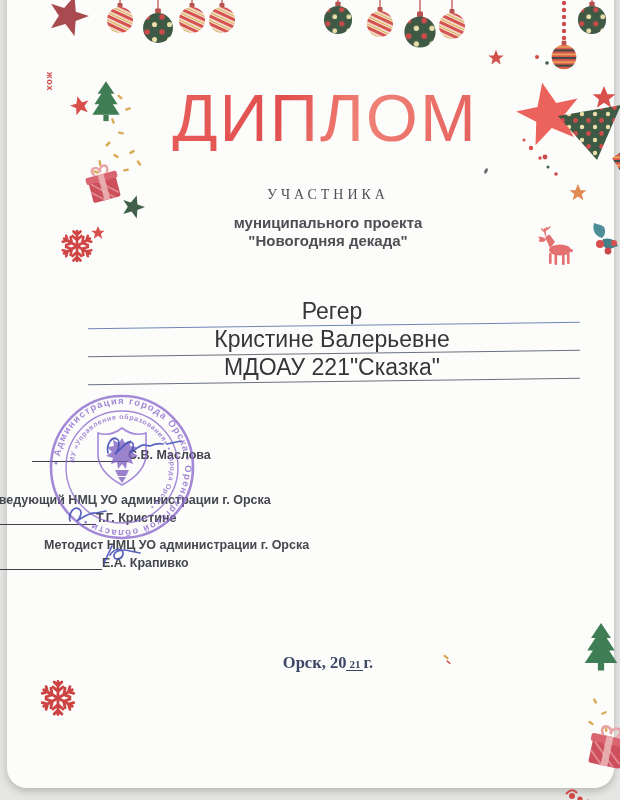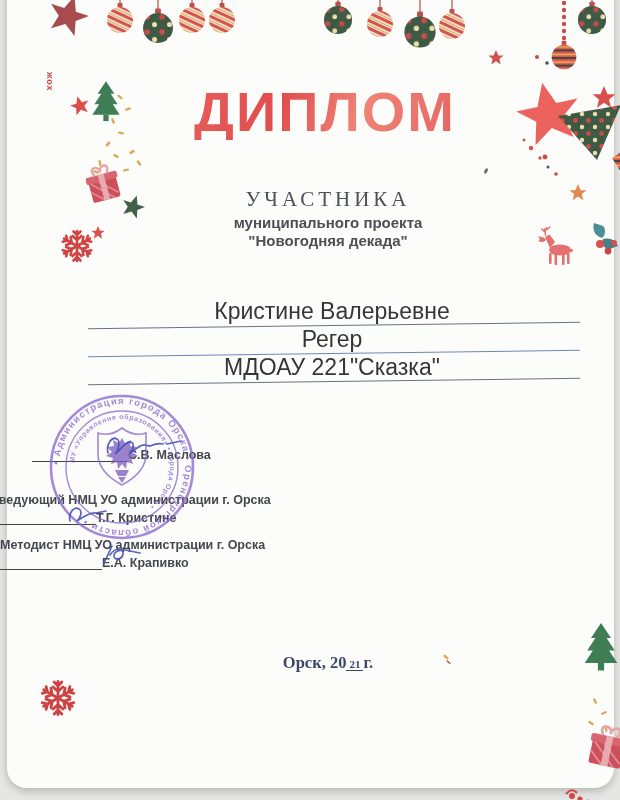--- a/index.html
+++ b/index.html
@@ -7,27 +7,27 @@
        font-family:"Liberation Sans","DejaVu Sans",sans-serif;}
   .scene{position:relative;width:620px;height:800px;overflow:hidden;}
   .page{position:absolute;left:7px;right:6px;top:-22px;bottom:12px;
         background:#fcfcfb;border-radius:20px;box-shadow:0 3px 8px rgba(0,0,0,.22);}
   .decor,.overlay{position:absolute;left:0;top:0;width:620px;height:800px;pointer-events:none;}
   .decor{z-index:2}
   .content{position:absolute;left:0;top:0;width:620px;height:800px;z-index:3;}
   .content>div{position:absolute;left:0;width:620px;text-align:center;}
 
   .title{top:84px;padding-left:30px;box-sizing:border-box;
-         font-size:56px;font-weight:700;letter-spacing:2px;line-height:1;
+         font-size:67px;font-weight:400;letter-spacing:2px;line-height:1;
          color:#e5534f;
          background:linear-gradient(110deg,#ee6f67 10%,#e14e4e 45%,#f08377 58%,#de4a4b 90%);
          -webkit-background-clip:text;background-clip:text;-webkit-text-fill-color:transparent;}
   .subtitle{top:187px;padding-left:36px;box-sizing:border-box;
             font-family:"Liberation Serif","DejaVu Serif",serif;
-            font-size:21px;letter-spacing:4px;color:#4c5058;}
+            font-size:14px;letter-spacing:4px;color:#4c5058;}
   .proj1{top:214px;padding-left:36px;box-sizing:border-box;font-size:15px;font-weight:700;color:#4e4e55;}
   .proj2{top:232px;padding-left:36px;box-sizing:border-box;font-size:15px;font-weight:700;color:#4e4e55;}
   .issued{top:272px;padding-left:36px;box-sizing:border-box;
           font-family:"Liberation Serif","DejaVu Serif",serif;
           font-size:19px;letter-spacing:3px;color:#7488a8;font-weight:600;}
   .recipient{top:298px;height:84px;}
   .rrow{position:relative;height:28px;}
   .rrow .txt{position:absolute;left:0;right:0;bottom:1px;text-align:center;padding-left:44px;
              font-size:23px;color:#36363a;}
   .rrow .ul{position:absolute;left:88px;width:492px;bottom:0;height:0;
@@ -35,21 +35,21 @@
   .rrow.first .ul{border-bottom-color:#6f87b5;}
 
   .sigblock{top:431px;left:84px;width:340px;height:180px;text-align:left;}
   .sigblock *{font-size:12.5px;font-weight:700;color:#44474e;}
   .sigblock .st,.sigblock .srow,.sigblock .order{position:absolute;white-space:nowrap;}
   .st1{top:0;}
   .srow1{top:17px;padding-left:32px;}
   .order{top:44px;}
   .st2{top:62px;left:-16px;}
   .srow2{top:80px;left:-16px;}
-  .st3{top:107px;}
+  .st3{top:107px;padding-left:44px;}
   .srow3{top:125px;text-align:right;}
   .ln{display:inline-block;height:13px;border-bottom:1.4px solid #3f4147;vertical-align:bottom;}
   .ln1{width:96px;} .ln2{width:112px;} .ln3{width:102px;}
   .order .u{display:inline-block;border-bottom:1.2px solid #4a4d55;text-align:center;line-height:1.1;}
   .u.d{padding:0 7px;margin:0 2px;}
   .u.m{padding:0 20px;margin:0 8px;}
   .u.y{font-size:10px;padding:0 2px;}
 
   .footer{top:653px;padding-left:36px;box-sizing:border-box;
           font-family:"Liberation Serif","DejaVu Serif",serif;
@@ -221,27 +221,27 @@
     </g>
   </svg>
 
   <div class="content">
     <div class="title">ДИПЛОМ</div>
     <div class="subtitle">УЧАСТНИКА</div>
     <div class="proj1">муниципального проекта</div>
     <div class="proj2">"Новогодняя декада"</div>
 
     <div class="recipient">
+      <div class="rrow first">
+        <span class="ul"></span>
+        <span class="txt">Регер</span>
+      </div>
       <div class="rrow">
         <span class="ul"></span>
         <span class="txt">Кристине Валерьевне</span>
-      </div>
-      <div class="rrow first">
-        <span class="ul"></span>
-        <span class="txt">Регер</span>
       </div>
       <div class="rrow">
         <span class="ul"></span>
         <span class="txt">МДОАУ 221"Сказка"</span>
       </div>
     </div>
 
     <div class="sigblock">
       <div class="srow srow1">
         <span class="ln ln1"></span><span>С.В. Маслова</span>

